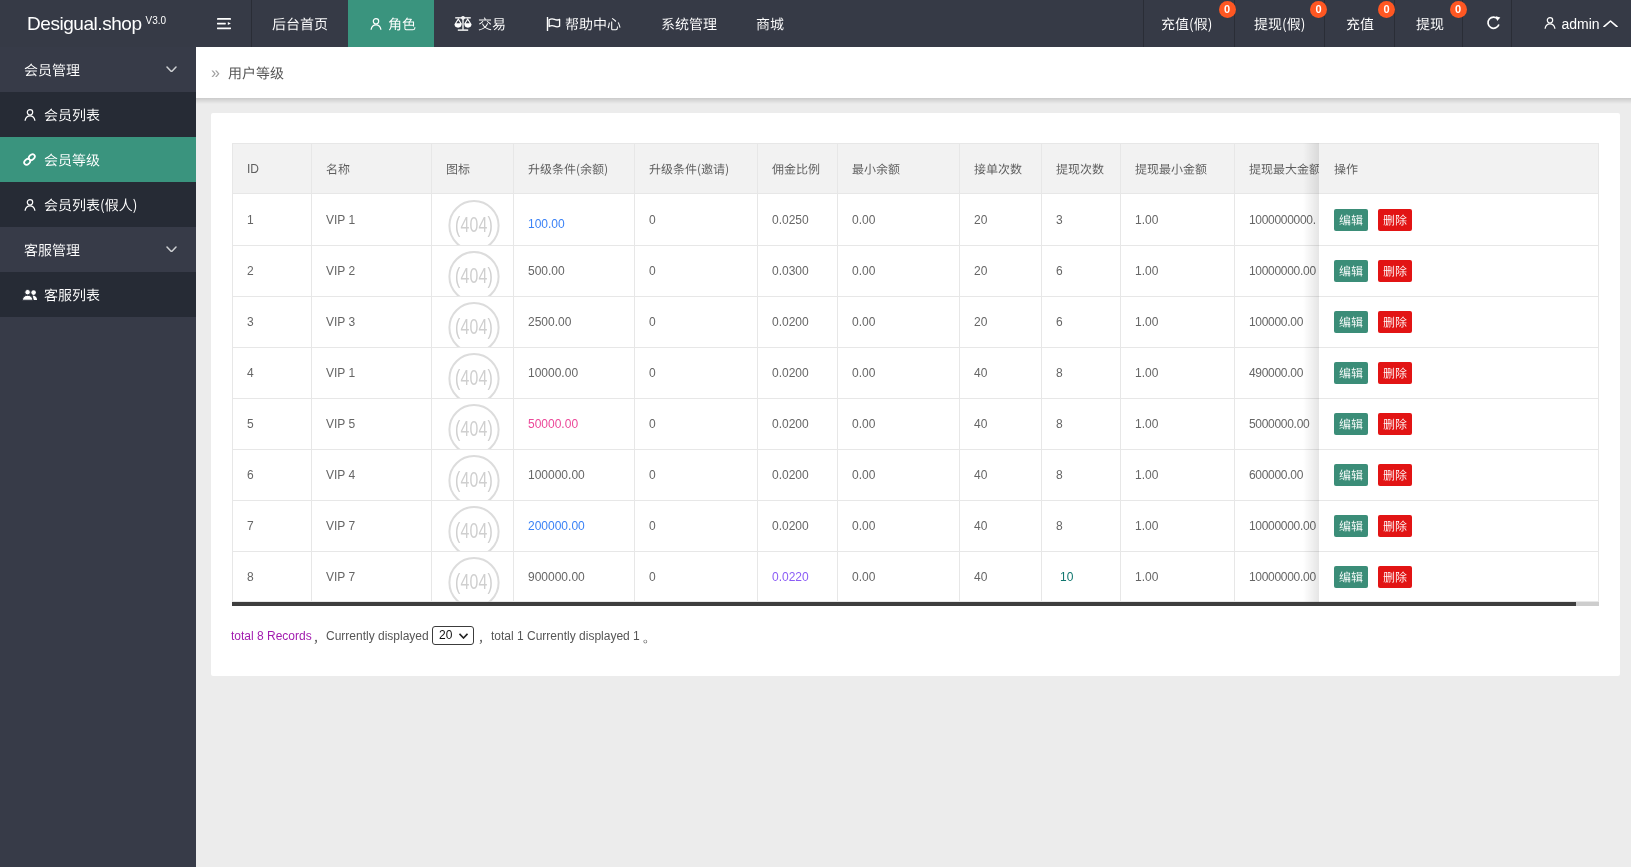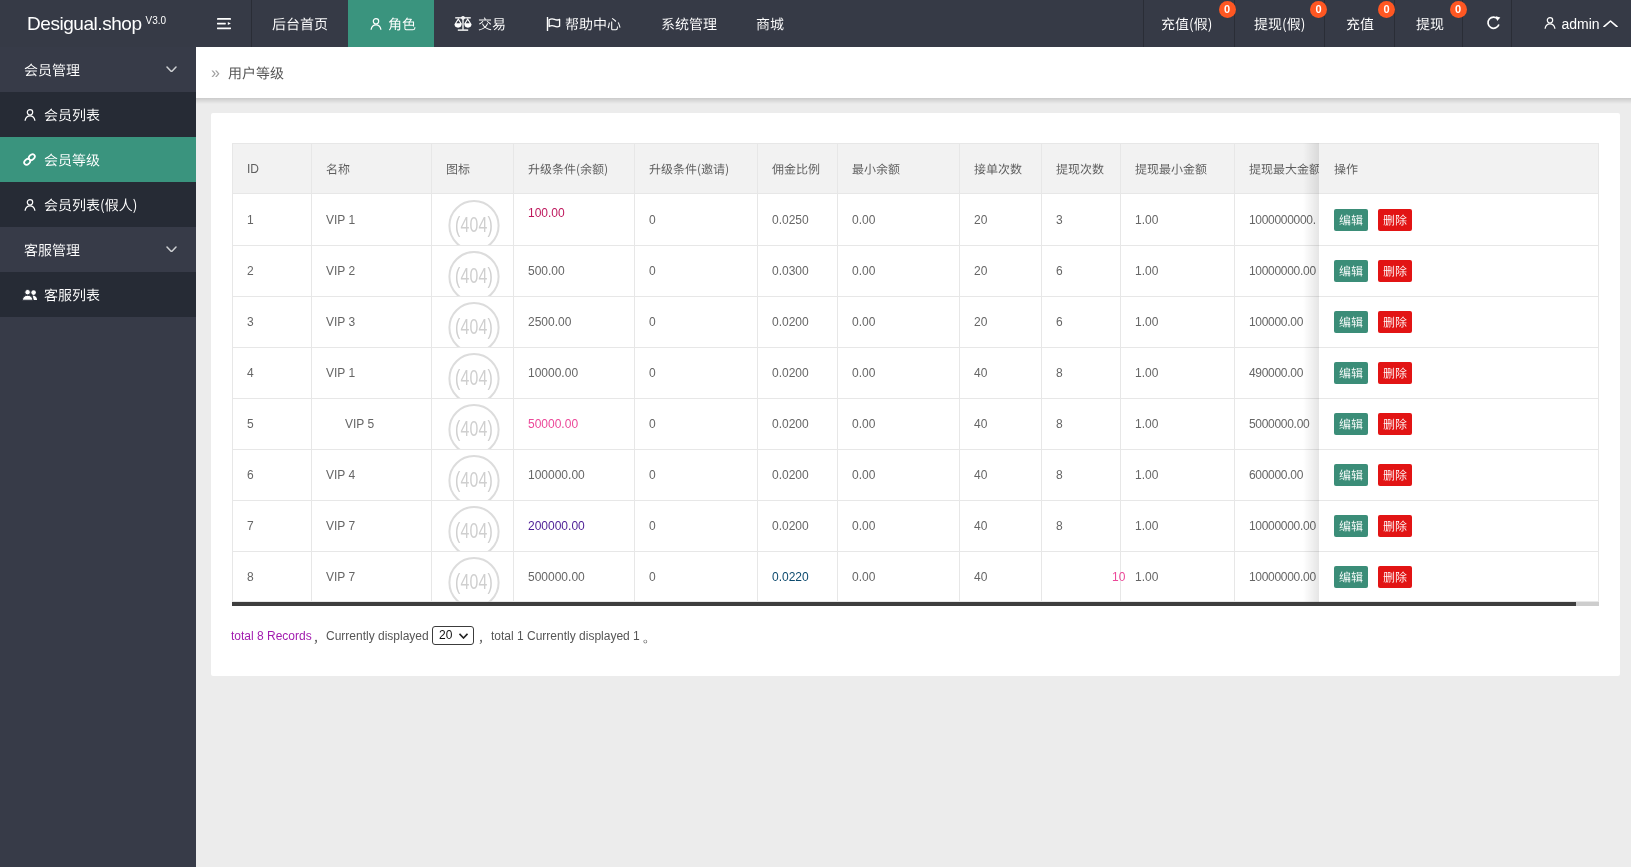--- a/index.html
+++ b/index.html
@@ -432,21 +432,21 @@
 <div style="position:absolute;left:247.0px;top:210.5px;font:400 12px 'Liberation Sans',sans-serif;color:#666666;white-space:nowrap;line-height:18px">1</div>
 <div style="position:absolute;left:326.0px;top:210.5px;font:400 12px 'Liberation Sans',sans-serif;color:#666666;white-space:nowrap;line-height:18px">VIP 1</div>
 <div style="position:absolute;left:448.0px;top:199.9px;width:52px;height:45px">
     <svg width="52" height="45" viewBox="0 0 52 45" style="display:block">
       <circle cx="26" cy="25.6" r="24.6" fill="none" stroke="#dcdcdc" stroke-width="2"></circle>
       <g transform="translate(26 31.8) scale(0.72 1)">
         <text x="0" y="0" text-anchor="middle" font-family="'Liberation Sans',sans-serif" font-size="22" fill="#cfcfcf" letter-spacing="0.3">(404)</text>
       </g>
     </svg>
   </div>
-<div style="position:absolute;left:528.0px;top:204px;font:400 12px 'Liberation Sans',sans-serif;color:#be185d;white-space:nowrap;line-height:18px">100.00</div>
+<div style="position:absolute;left:528.0px;top:215px;font:400 12px 'Liberation Sans',sans-serif;color:#3b82f6;white-space:nowrap;line-height:18px">100.00</div>
 <div style="position:absolute;left:649.0px;top:210.5px;font:400 12px 'Liberation Sans',sans-serif;color:#666666;white-space:nowrap;line-height:18px">0</div>
 <div style="position:absolute;left:772.0px;top:210.5px;font:400 12px 'Liberation Sans',sans-serif;color:#666666;white-space:nowrap;line-height:18px">0.0250</div>
 <div style="position:absolute;left:852.0px;top:210.5px;font:400 12px 'Liberation Sans',sans-serif;color:#666666;white-space:nowrap;line-height:18px">0.00</div>
 <div style="position:absolute;left:974.0px;top:210.5px;font:400 12px 'Liberation Sans',sans-serif;color:#666666;white-space:nowrap;line-height:18px">20</div>
 <div style="position:absolute;left:1056.0px;top:210.5px;font:400 12px 'Liberation Sans',sans-serif;color:#666666;white-space:nowrap;line-height:18px">3</div>
 <div style="position:absolute;left:1135.0px;top:210.5px;font:400 12px 'Liberation Sans',sans-serif;color:#666666;white-space:nowrap;line-height:18px">1.00</div>
 <div style="position:absolute;left:1249.0px;top:210.5px;font:400 12px 'Liberation Sans',sans-serif;color:#666666;white-space:nowrap;line-height:18px;letter-spacing:-0.3px">1000000000.</div>
 <div style="position:absolute;left:247.0px;top:261.5px;font:400 12px 'Liberation Sans',sans-serif;color:#666666;white-space:nowrap;line-height:18px">2</div>
 <div style="position:absolute;left:326.0px;top:261.5px;font:400 12px 'Liberation Sans',sans-serif;color:#666666;white-space:nowrap;line-height:18px">VIP 2</div>
 <div style="position:absolute;left:448.0px;top:250.9px;width:52px;height:45px">
@@ -495,21 +495,21 @@
   </div>
 <div style="position:absolute;left:528.0px;top:363.5px;font:400 12px 'Liberation Sans',sans-serif;color:#666666;white-space:nowrap;line-height:18px">10000.00</div>
 <div style="position:absolute;left:649.0px;top:363.5px;font:400 12px 'Liberation Sans',sans-serif;color:#666666;white-space:nowrap;line-height:18px">0</div>
 <div style="position:absolute;left:772.0px;top:363.5px;font:400 12px 'Liberation Sans',sans-serif;color:#666666;white-space:nowrap;line-height:18px">0.0200</div>
 <div style="position:absolute;left:852.0px;top:363.5px;font:400 12px 'Liberation Sans',sans-serif;color:#666666;white-space:nowrap;line-height:18px">0.00</div>
 <div style="position:absolute;left:974.0px;top:363.5px;font:400 12px 'Liberation Sans',sans-serif;color:#666666;white-space:nowrap;line-height:18px">40</div>
 <div style="position:absolute;left:1056.0px;top:363.5px;font:400 12px 'Liberation Sans',sans-serif;color:#666666;white-space:nowrap;line-height:18px">8</div>
 <div style="position:absolute;left:1135.0px;top:363.5px;font:400 12px 'Liberation Sans',sans-serif;color:#666666;white-space:nowrap;line-height:18px">1.00</div>
 <div style="position:absolute;left:1249.0px;top:363.5px;font:400 12px 'Liberation Sans',sans-serif;color:#666666;white-space:nowrap;line-height:18px;letter-spacing:-0.3px">490000.00</div>
 <div style="position:absolute;left:247.0px;top:414.5px;font:400 12px 'Liberation Sans',sans-serif;color:#666666;white-space:nowrap;line-height:18px">5</div>
-<div style="position:absolute;left:345px;top:414.5px;font:400 12px 'Liberation Sans',sans-serif;color:#666666;white-space:nowrap;line-height:18px">VIP 5</div>
+<div style="position:absolute;left:326.0px;top:414.5px;font:400 12px 'Liberation Sans',sans-serif;color:#666666;white-space:nowrap;line-height:18px">VIP 5</div>
 <div style="position:absolute;left:448.0px;top:403.9px;width:52px;height:45px">
     <svg width="52" height="45" viewBox="0 0 52 45" style="display:block">
       <circle cx="26" cy="25.6" r="24.6" fill="none" stroke="#dcdcdc" stroke-width="2"></circle>
       <g transform="translate(26 31.8) scale(0.72 1)">
         <text x="0" y="0" text-anchor="middle" font-family="'Liberation Sans',sans-serif" font-size="22" fill="#cfcfcf" letter-spacing="0.3">(404)</text>
       </g>
     </svg>
   </div>
 <div style="position:absolute;left:528.0px;top:414.5px;font:400 12px 'Liberation Sans',sans-serif;color:#ec4899;white-space:nowrap;line-height:18px">50000.00</div>
 <div style="position:absolute;left:649.0px;top:414.5px;font:400 12px 'Liberation Sans',sans-serif;color:#666666;white-space:nowrap;line-height:18px">0</div>
@@ -540,44 +540,44 @@
 <div style="position:absolute;left:247.0px;top:516.5px;font:400 12px 'Liberation Sans',sans-serif;color:#666666;white-space:nowrap;line-height:18px">7</div>
 <div style="position:absolute;left:326.0px;top:516.5px;font:400 12px 'Liberation Sans',sans-serif;color:#666666;white-space:nowrap;line-height:18px">VIP 7</div>
 <div style="position:absolute;left:448.0px;top:505.9px;width:52px;height:45px">
     <svg width="52" height="45" viewBox="0 0 52 45" style="display:block">
       <circle cx="26" cy="25.6" r="24.6" fill="none" stroke="#dcdcdc" stroke-width="2"></circle>
       <g transform="translate(26 31.8) scale(0.72 1)">
         <text x="0" y="0" text-anchor="middle" font-family="'Liberation Sans',sans-serif" font-size="22" fill="#cfcfcf" letter-spacing="0.3">(404)</text>
       </g>
     </svg>
   </div>
-<div style="position:absolute;left:528.0px;top:516.5px;font:400 12px 'Liberation Sans',sans-serif;color:#4c1d95;white-space:nowrap;line-height:18px">200000.00</div>
+<div style="position:absolute;left:528.0px;top:516.5px;font:400 12px 'Liberation Sans',sans-serif;color:#3b82f6;white-space:nowrap;line-height:18px">200000.00</div>
 <div style="position:absolute;left:649.0px;top:516.5px;font:400 12px 'Liberation Sans',sans-serif;color:#666666;white-space:nowrap;line-height:18px">0</div>
 <div style="position:absolute;left:772.0px;top:516.5px;font:400 12px 'Liberation Sans',sans-serif;color:#666666;white-space:nowrap;line-height:18px">0.0200</div>
 <div style="position:absolute;left:852.0px;top:516.5px;font:400 12px 'Liberation Sans',sans-serif;color:#666666;white-space:nowrap;line-height:18px">0.00</div>
 <div style="position:absolute;left:974.0px;top:516.5px;font:400 12px 'Liberation Sans',sans-serif;color:#666666;white-space:nowrap;line-height:18px">40</div>
 <div style="position:absolute;left:1056.0px;top:516.5px;font:400 12px 'Liberation Sans',sans-serif;color:#666666;white-space:nowrap;line-height:18px">8</div>
 <div style="position:absolute;left:1135.0px;top:516.5px;font:400 12px 'Liberation Sans',sans-serif;color:#666666;white-space:nowrap;line-height:18px">1.00</div>
 <div style="position:absolute;left:1249.0px;top:516.5px;font:400 12px 'Liberation Sans',sans-serif;color:#666666;white-space:nowrap;line-height:18px;letter-spacing:-0.3px">10000000.00</div>
 <div style="position:absolute;left:247.0px;top:567.5px;font:400 12px 'Liberation Sans',sans-serif;color:#666666;white-space:nowrap;line-height:18px">8</div>
 <div style="position:absolute;left:326.0px;top:567.5px;font:400 12px 'Liberation Sans',sans-serif;color:#666666;white-space:nowrap;line-height:18px">VIP 7</div>
 <div style="position:absolute;left:448.0px;top:556.9px;width:52px;height:45px">
     <svg width="52" height="45" viewBox="0 0 52 45" style="display:block">
       <circle cx="26" cy="25.6" r="24.6" fill="none" stroke="#dcdcdc" stroke-width="2"></circle>
       <g transform="translate(26 31.8) scale(0.72 1)">
         <text x="0" y="0" text-anchor="middle" font-family="'Liberation Sans',sans-serif" font-size="22" fill="#cfcfcf" letter-spacing="0.3">(404)</text>
       </g>
     </svg>
   </div>
-<div style="position:absolute;left:528.0px;top:567.5px;font:400 12px 'Liberation Sans',sans-serif;color:#666666;white-space:nowrap;line-height:18px">500000.00</div>
+<div style="position:absolute;left:528.0px;top:567.5px;font:400 12px 'Liberation Sans',sans-serif;color:#666666;white-space:nowrap;line-height:18px">900000.00</div>
 <div style="position:absolute;left:649.0px;top:567.5px;font:400 12px 'Liberation Sans',sans-serif;color:#666666;white-space:nowrap;line-height:18px">0</div>
-<div style="position:absolute;left:772.0px;top:567.5px;font:400 12px 'Liberation Sans',sans-serif;color:#0c4a6e;white-space:nowrap;line-height:18px">0.0220</div>
+<div style="position:absolute;left:772.0px;top:567.5px;font:400 12px 'Liberation Sans',sans-serif;color:#8b5cf6;white-space:nowrap;line-height:18px">0.0220</div>
 <div style="position:absolute;left:852.0px;top:567.5px;font:400 12px 'Liberation Sans',sans-serif;color:#666666;white-space:nowrap;line-height:18px">0.00</div>
 <div style="position:absolute;left:974.0px;top:567.5px;font:400 12px 'Liberation Sans',sans-serif;color:#666666;white-space:nowrap;line-height:18px">40</div>
-<div style="position:absolute;left:1112px;top:567.5px;font:400 12px 'Liberation Sans',sans-serif;color:#ec4899;white-space:nowrap;line-height:18px">10</div>
+<div style="position:absolute;left:1060px;top:567.5px;font:400 12px 'Liberation Sans',sans-serif;color:#0f766e;white-space:nowrap;line-height:18px">10</div>
 <div style="position:absolute;left:1135.0px;top:567.5px;font:400 12px 'Liberation Sans',sans-serif;color:#666666;white-space:nowrap;line-height:18px">1.00</div>
 <div style="position:absolute;left:1249.0px;top:567.5px;font:400 12px 'Liberation Sans',sans-serif;color:#666666;white-space:nowrap;line-height:18px;letter-spacing:-0.3px">10000000.00</div>
 <div style="position:absolute;left:1319px;top:143px;width:280px;height:459px;background:#fff"></div>
 <div style="position:absolute;left:1303px;top:143px;width:16px;height:459px;background:linear-gradient(to right,rgba(0,0,0,0),rgba(0,0,0,0.10))"></div>
 <div style="position:absolute;left:1319px;top:143px;width:280px;height:51px;background:#f2f2f2;box-sizing:border-box;border-top:1px solid #e7e7e7;border-bottom:1px solid #e7e7e7"></div>
 <div style="position:absolute;left:1598px;top:143px;width:1px;height:459px;background:#e7e7e7"></div>
 <div style="position:absolute;left:1319px;top:601px;width:280px;height:1px;background:#e7e7e7"></div>
 <div style="position:absolute;left:1334.0px;top:159.5px;width:24px;height:18px">
     <svg width="24" height="18" viewBox="0 0 24 18" fill="#5e5e5e" style="display:block">
       <use href="#g58" transform="translate(0.0 13.6) scale(0.0120 -0.0120)"></use>

